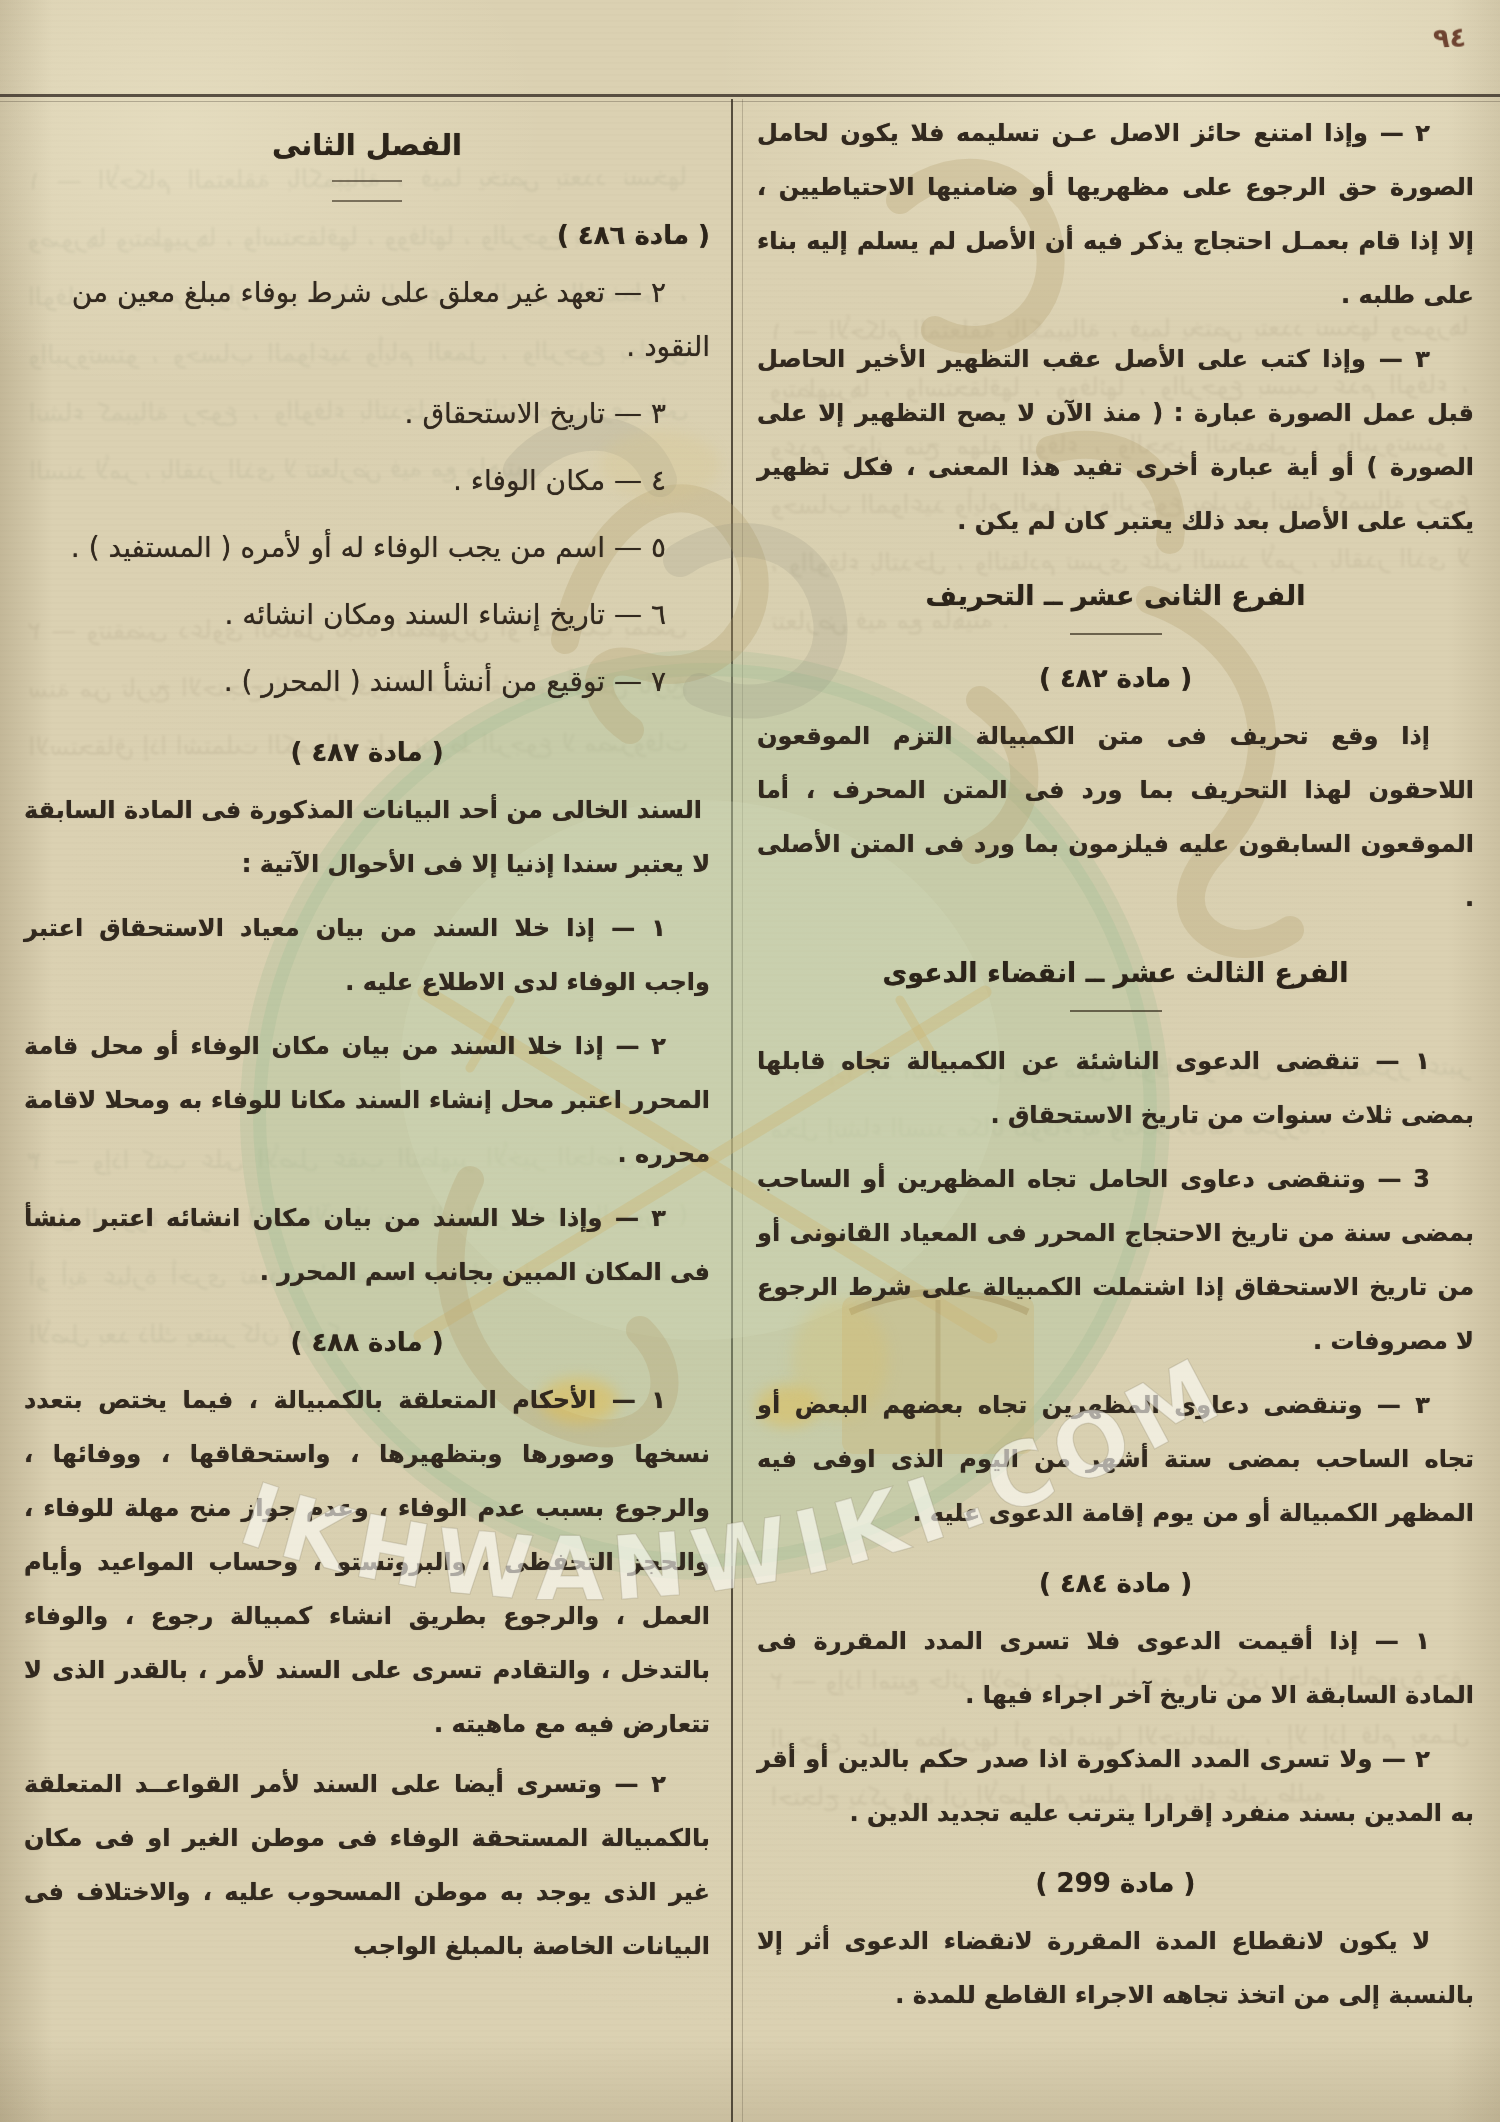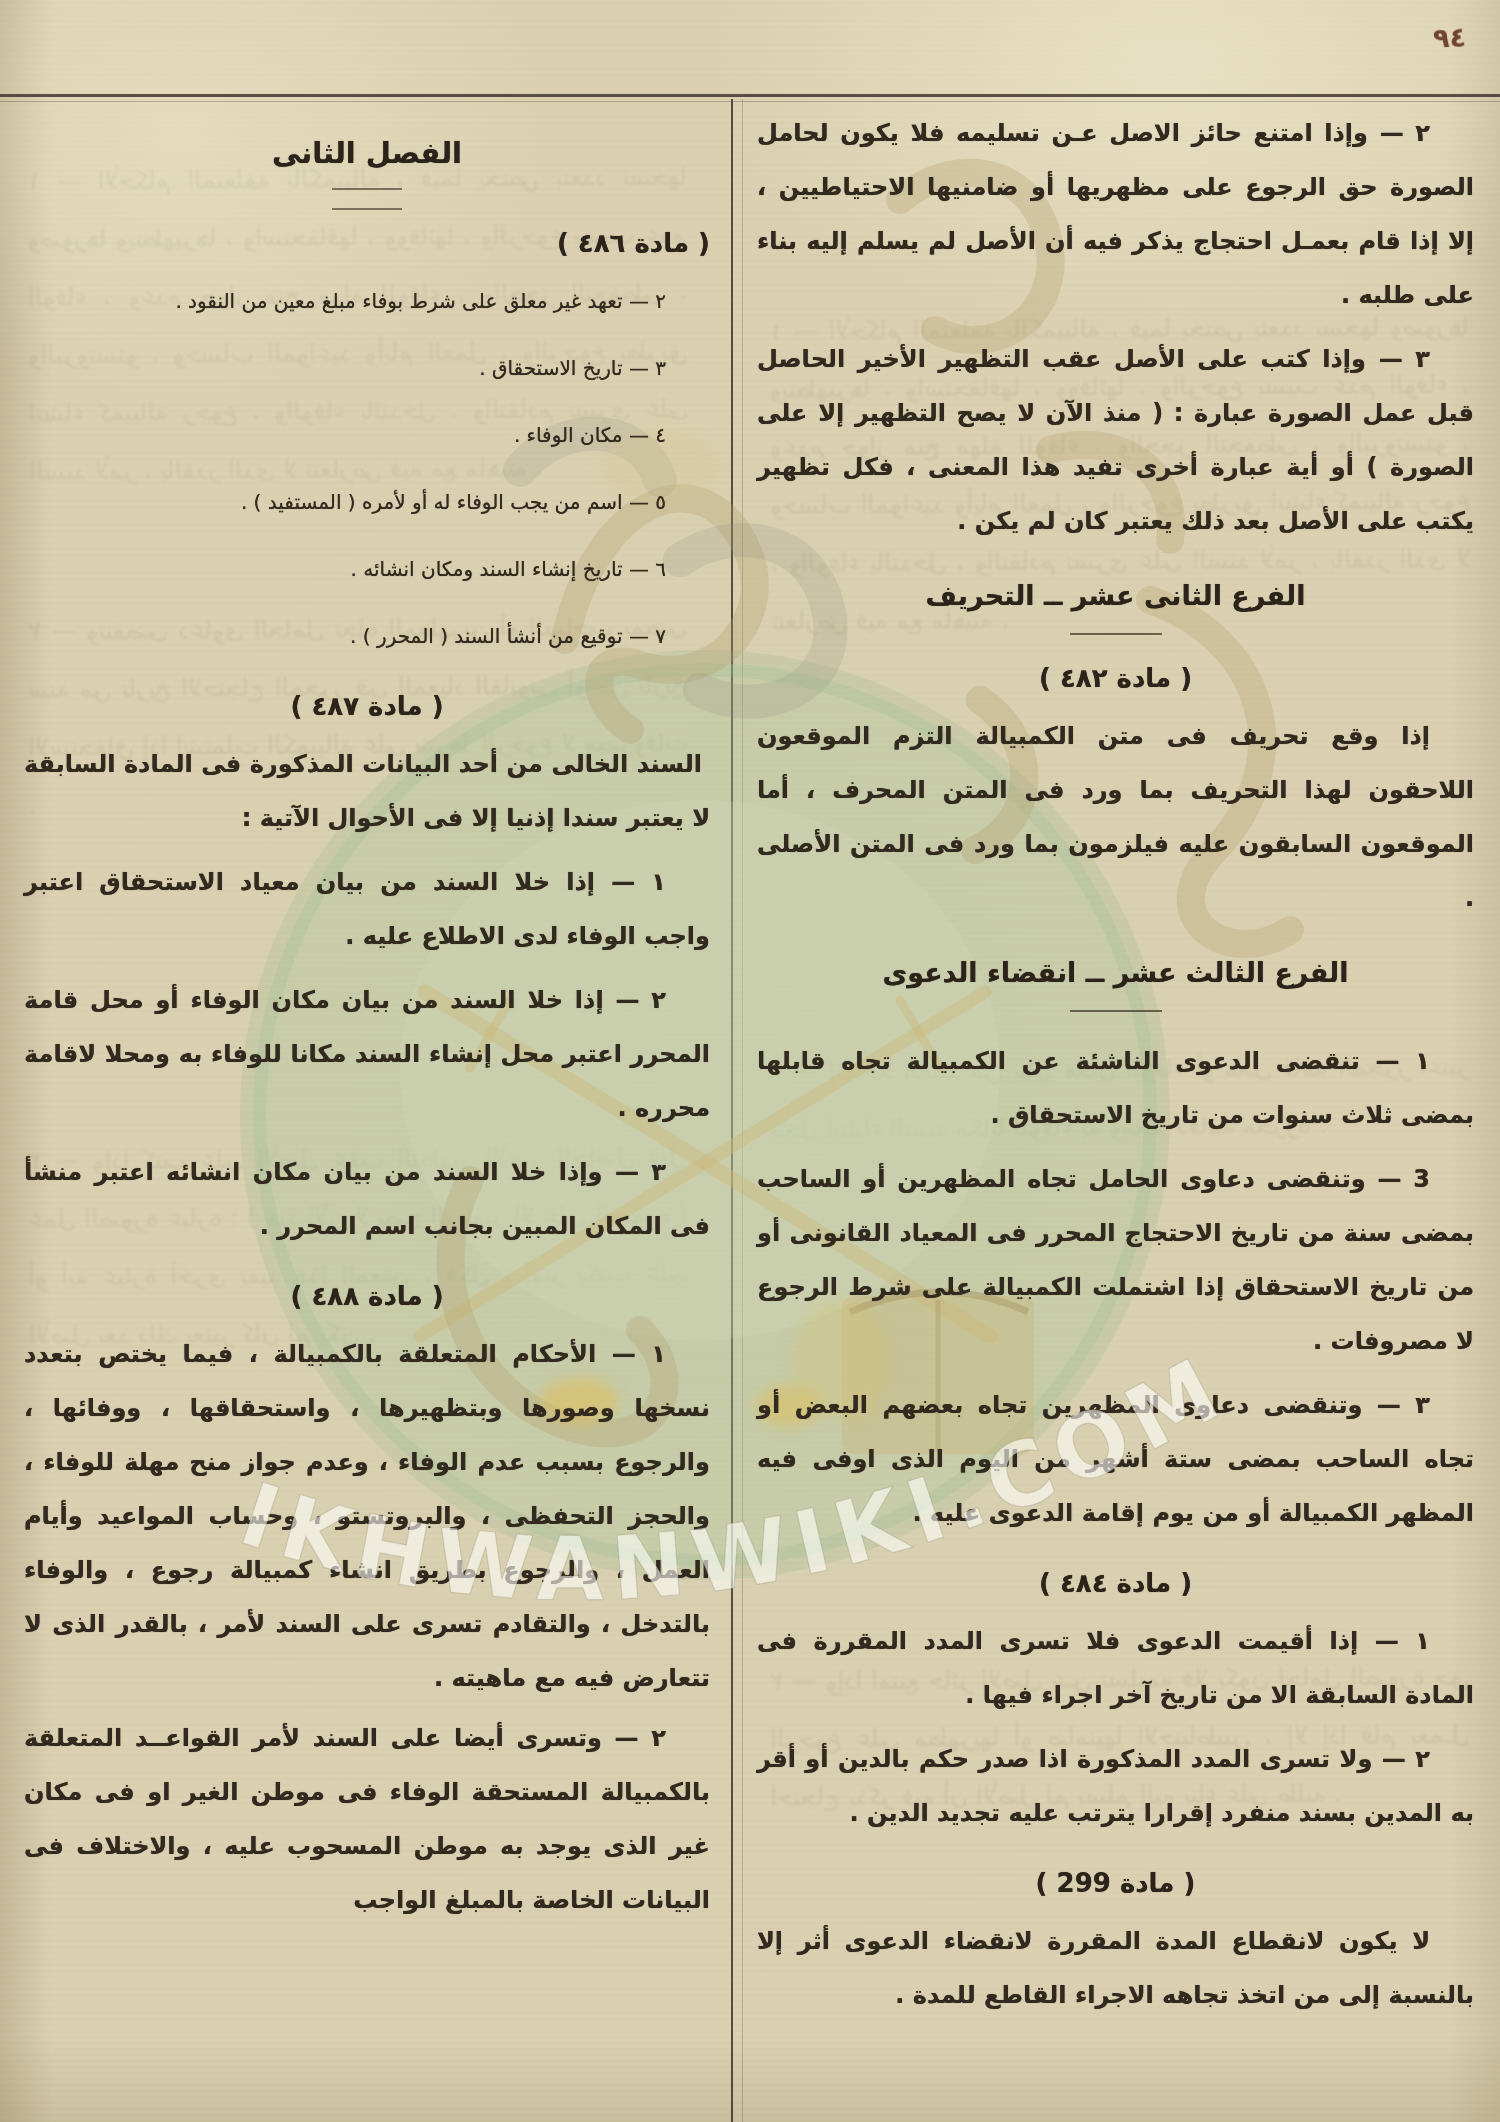--- a/index.html
+++ b/index.html
@@ -28,24 +28,24 @@
     letter-spacing:4px;transform:rotate(-2deg);filter:blur(.4px);
   }
   
   .col{position:absolute;direction:rtl;color:#32291f;z-index:2;
        text-shadow:0 0 .7px rgba(40,30,16,.8);}
   .col-l{left:24px;top:116px;width:686px;}
   .col-r{left:757px;top:106px;width:717px;}
   .para{font-size:24px;line-height:54px;margin:0 0 10px;
         text-align:justify;text-indent:44px;font-weight:bold;}
   .para.noind{text-indent:8px;}
-  .item{font-size:20px;line-height:54px;margin:0 0 13px;text-align:right;text-indent:44px;}
+  .item{font-size:28px;line-height:54px;margin:0 0 13px;text-align:right;text-indent:44px;}
   .art{font-size:26px;font-weight:bold;text-align:center;margin:28px 0 16px;letter-spacing:1px;color:#2c241a;}
   .sec{font-size:27px;font-weight:bold;text-align:center;margin:32px 0 4px;color:#2c241a;}
-  .chap{font-size:29px;font-weight:bold;text-align:center;margin:20px 0 0;color:#2c241a;}
+  .chap{font-size:29px;font-weight:bold;text-align:center;margin:12px 0 0;color:#2c241a;}
   .rule-s{width:92px;height:2px;background:rgba(55,45,30,.68);margin:22px auto 22px;border:0;}
   .rule-xs{width:70px;height:2px;background:rgba(55,45,30,.6);margin:18px auto 18px;border:0;}
   
   .ghost{position:absolute;z-index:1;direction:rtl;text-align:justify;
          font-size:25px;line-height:58px;color:#55604a;
          transform:scaleX(-1) rotate(.4deg);opacity:.085;filter:blur(1px);
          pointer-events:none;}
   .ghost.brown{color:#6b5c42;opacity:.10;}
   
   .stain{position:absolute;z-index:1;border-radius:50%;filter:blur(7px);pointer-events:none;}

